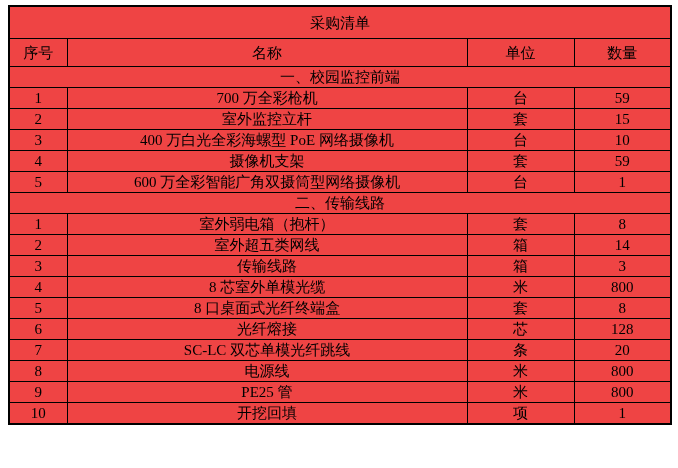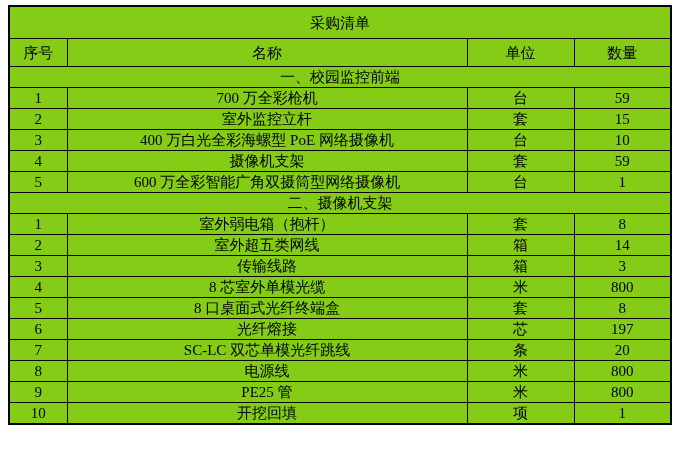--- a/index.html
+++ b/index.html
@@ -11,21 +11,21 @@
     overflow: hidden;
     font-family: "Liberation Serif", "DejaVu Serif", serif;
     color: #000000;
   }
   table.doc-table {
     border-collapse: collapse;
     table-layout: fixed;
     width: 662px;
     margin: 5px 0 0 8px;
     border: 2px solid #000000;
-    background: #84cc16;
+    background: #ef4444;
   }
   .doc-table td, .doc-table th {
     border: 1px solid #000000;
     text-align: center;
     vertical-align: middle;
     padding: 0;
     overflow: hidden;
     white-space: nowrap;
     font-size: 15px;
     font-weight: normal;
@@ -106,21 +106,21 @@
         <td>套</td>
         <td>59</td>
       </tr>
       <tr>
         <td>5</td>
         <td>600 万全彩智能广角双摄筒型网络摄像机</td>
         <td>台</td>
         <td>1</td>
       </tr>
       <tr>
-        <td colspan="4" class="section-cell">二、摄像机支架</td>
+        <td colspan="4" class="section-cell">二、传输线路</td>
       </tr>
       <tr>
         <td>1</td>
         <td>室外弱电箱（抱杆）</td>
         <td>套</td>
         <td>8</td>
       </tr>
       <tr>
         <td>2</td>
         <td>室外超五类网线</td>
@@ -142,21 +142,21 @@
       <tr>
         <td>5</td>
         <td>8 口桌面式光纤终端盒</td>
         <td>套</td>
         <td>8</td>
       </tr>
       <tr>
         <td>6</td>
         <td>光纤熔接</td>
         <td>芯</td>
-        <td>197</td>
+        <td>128</td>
       </tr>
       <tr>
         <td>7</td>
         <td><span class="squiggle">SC-LC</span> 双芯单模光纤跳线</td>
         <td>条</td>
         <td>20</td>
       </tr>
       <tr>
         <td>8</td>
         <td>电源线</td>

